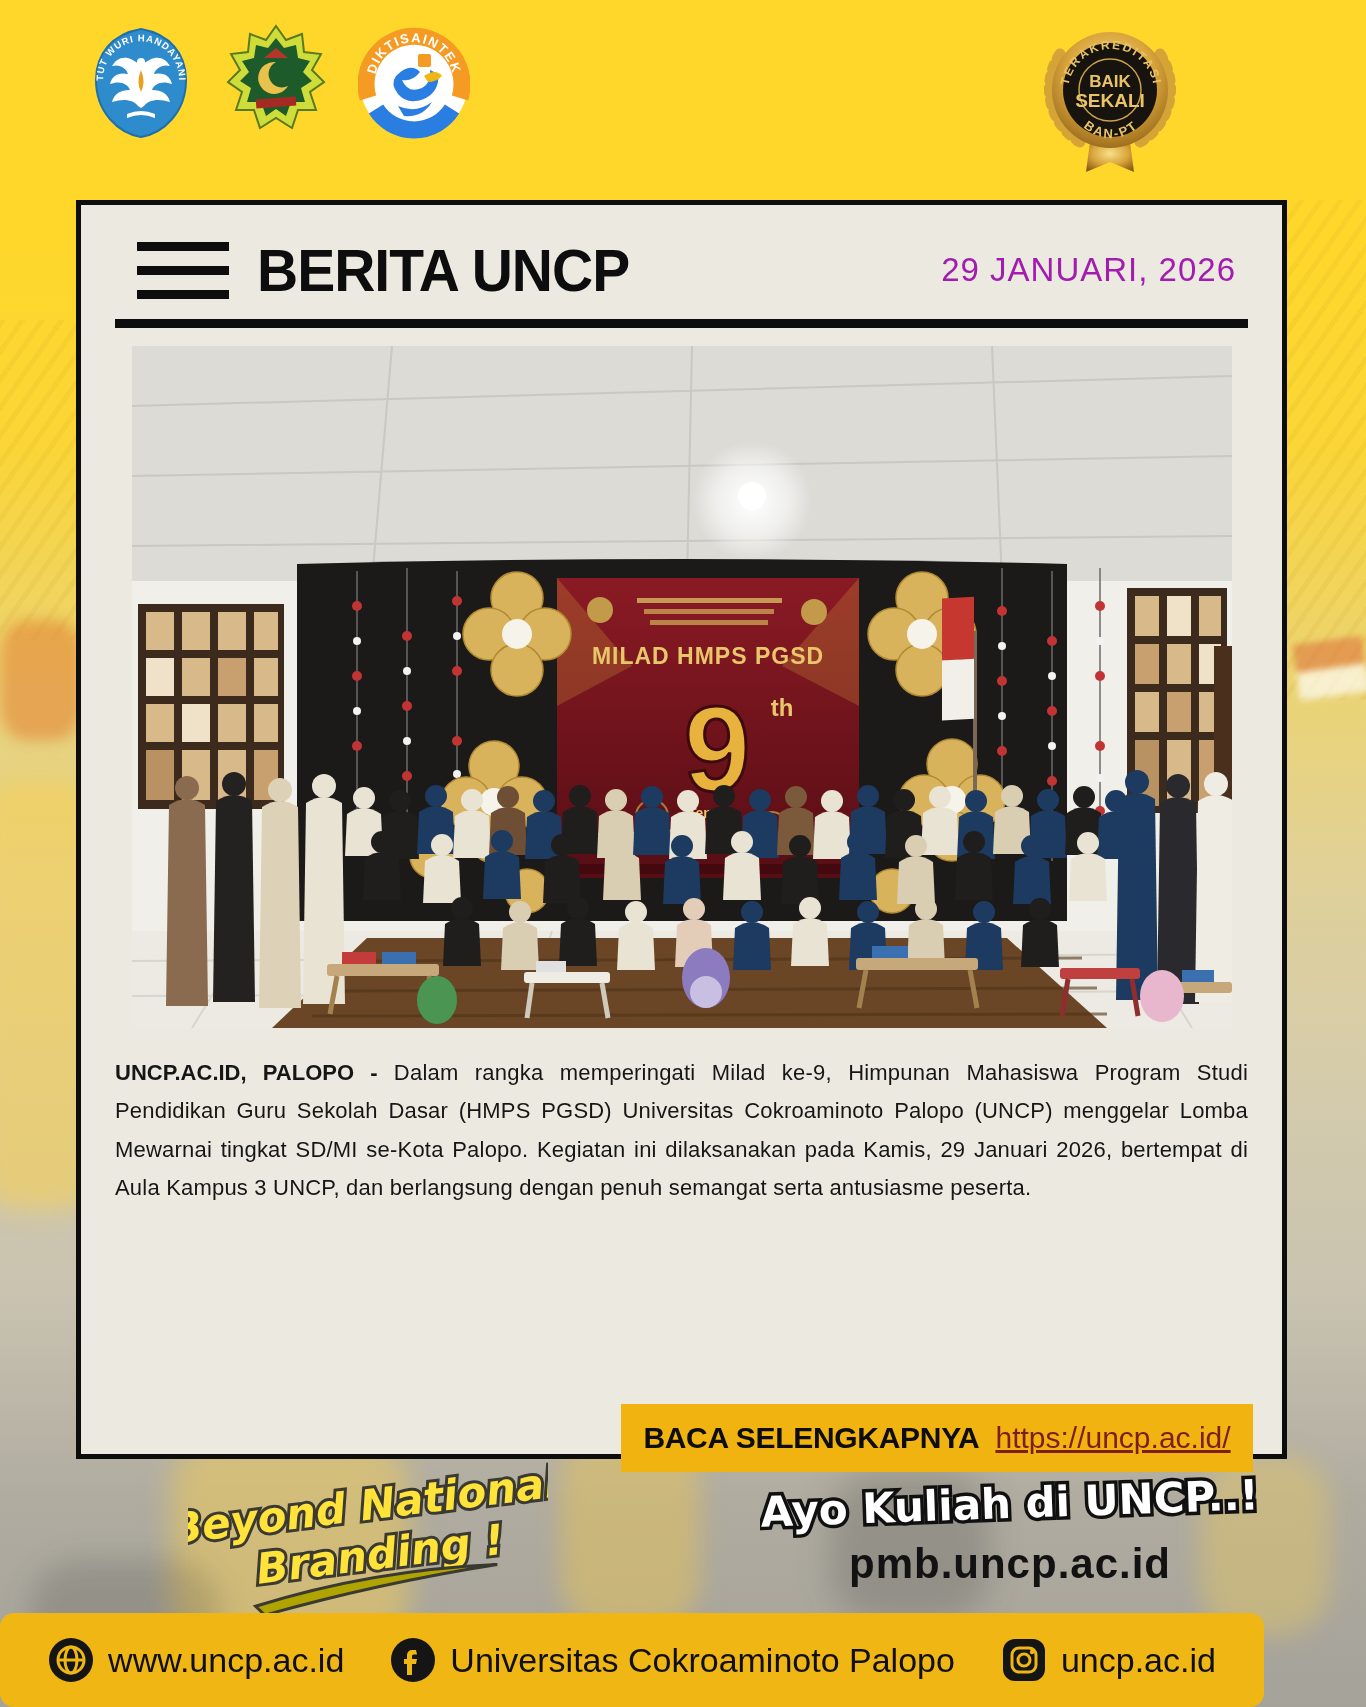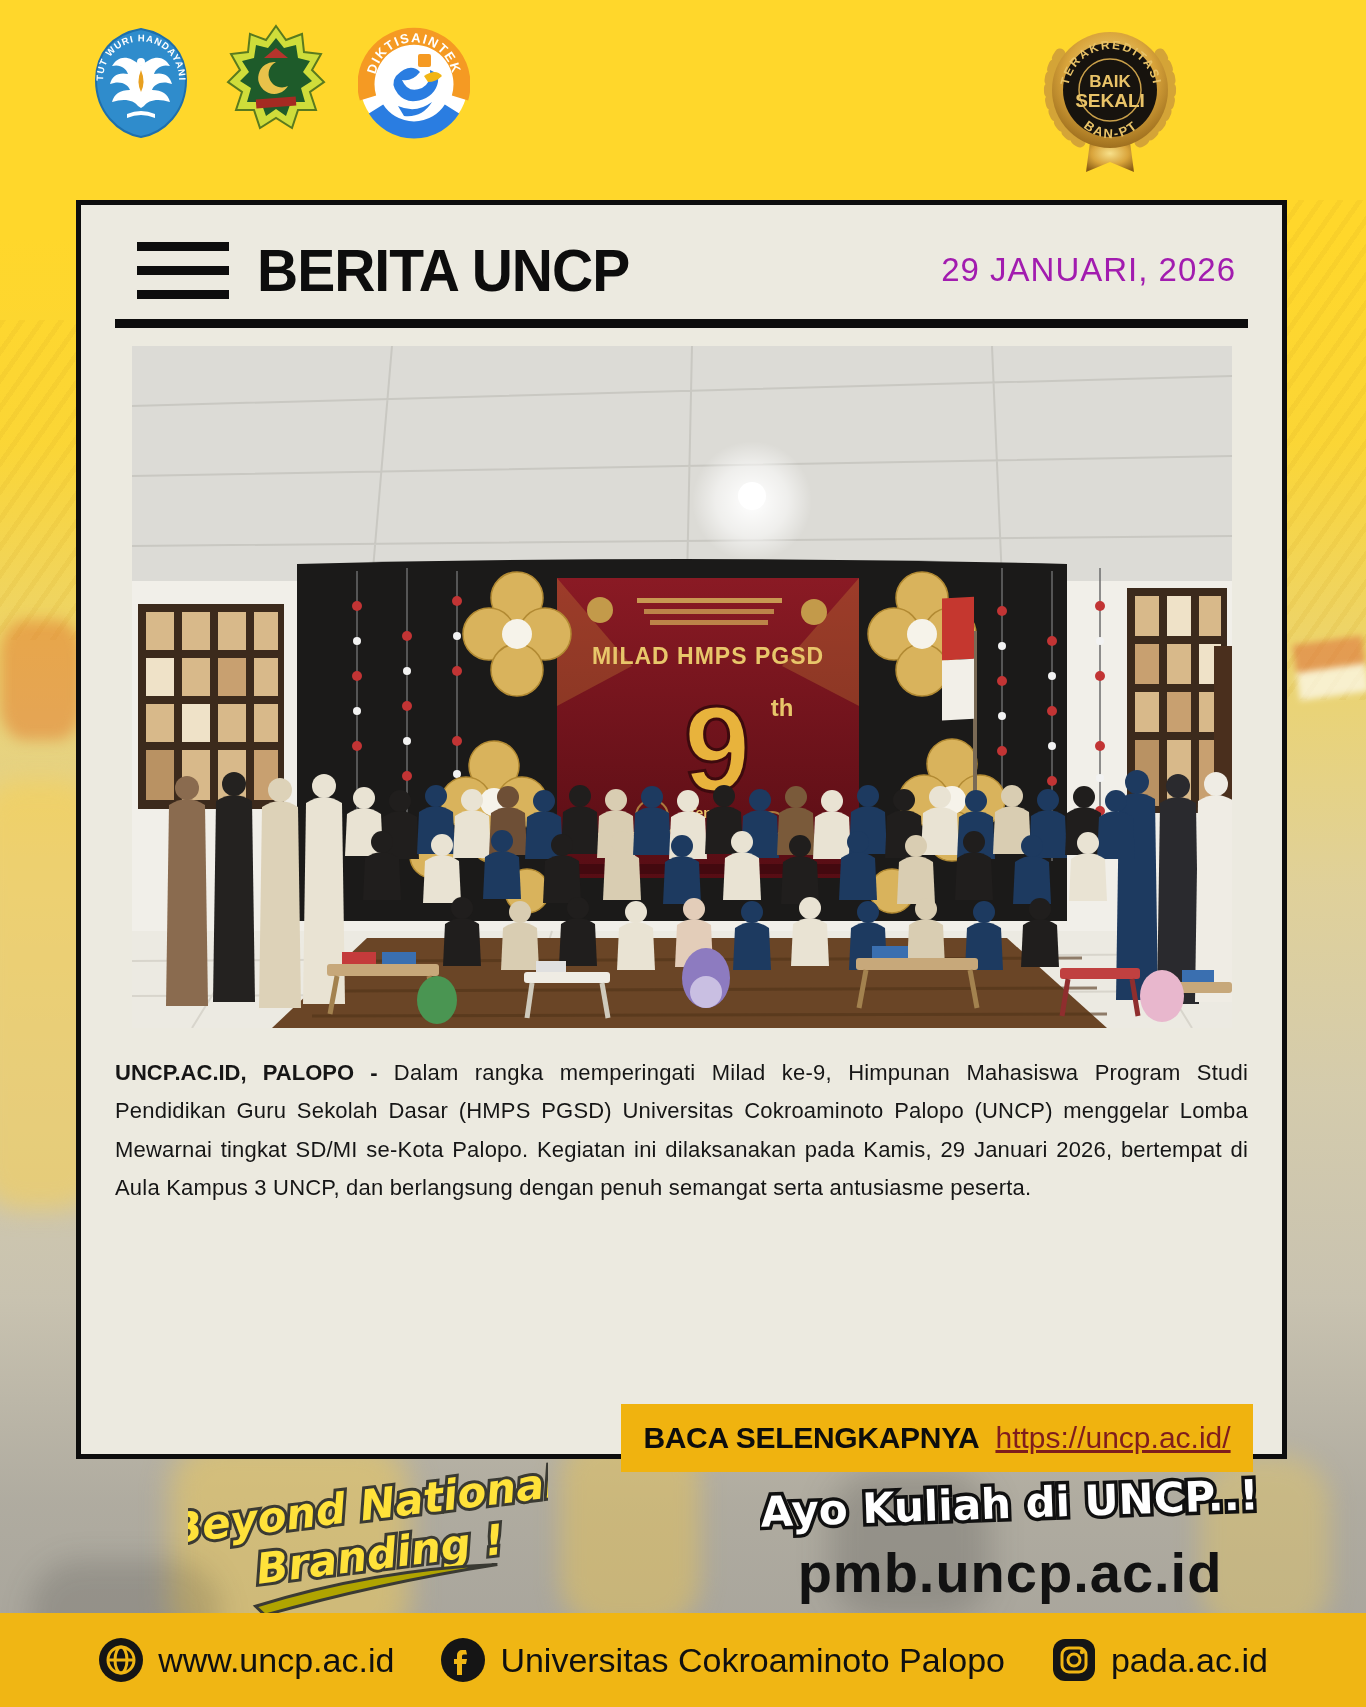--- a/index.html
+++ b/index.html
@@ -43,26 +43,26 @@
   .read-more{
     position:absolute;left:621px;top:1404px;width:632px;height:68px;
     background:#f0b30f;display:flex;align-items:center;justify-content:center;gap:16px;
     font-size:30px;
   }
   .read-more .lbl{font-weight:900;color:#0d0d0d;letter-spacing:-0.3px;}
   .read-more .lnk{color:#7f1d1d;text-decoration:underline;font-weight:500;}
   
   .slogan{position:absolute;left:188px;top:1452px;}
   .cta-block{position:absolute;left:760px;top:1470px;width:500px;text-align:center;}
-  .cta-site{font-size:56px;font-weight:900;color:#121212;letter-spacing:1px;margin-top:-6px;}
+  .cta-site{font-size:42px;font-weight:900;color:#121212;letter-spacing:1px;margin-top:-6px;}
   
   .footer{
-    position:absolute;left:0;bottom:0;width:1366px;height:94px;background:#f0b614;
+    position:absolute;left:0;bottom:0;width:1264px;height:94px;background:#f0b614;
     display:flex;align-items:center;justify-content:center;gap:46px;
-    font-size:34px;color:#101010;
+    font-size:34px;color:#101010;border-radius:14px;
   }
   .f-item{display:flex;align-items:center;gap:14px;}
 </style>
 </head>
 <body>
 
 <div class="blob bg-roof" style="left:1240px;top:200px;width:126px;height:500px;"></div>
 <div class="blob bg-roof" style="left:0;top:320px;width:80px;height:320px;"></div>
 <div class="blob" style="left:0;top:620px;width:82px;height:120px;background:rgba(225,120,45,.5);border-radius:30%;filter:blur(7px);"></div>
 <div class="blob" style="left:-20px;top:780px;width:120px;height:430px;background:rgba(248,208,80,.55);border-radius:40px;filter:blur(12px);"></div>
@@ -464,15 +464,15 @@
     </svg>
     <span>Universitas Cokroaminoto Palopo</span>
   </div>
   <div class="f-item">
     <svg width="46" height="46" viewBox="0 0 46 46">
       <rect x="2" y="2" width="42" height="42" rx="12" fill="#151515"></rect>
       <rect x="11" y="11" width="24" height="24" rx="7" fill="none" stroke="#f0b614" stroke-width="3"></rect>
       <circle cx="23" cy="23" r="6" fill="none" stroke="#f0b614" stroke-width="3"></circle>
       <circle cx="31" cy="15" r="2.2" fill="#f0b614"></circle>
     </svg>
-    <span>pada.ac.id</span>
+    <span>uncp.ac.id</span>
   </div>
 </div>
 
 </body></html>

